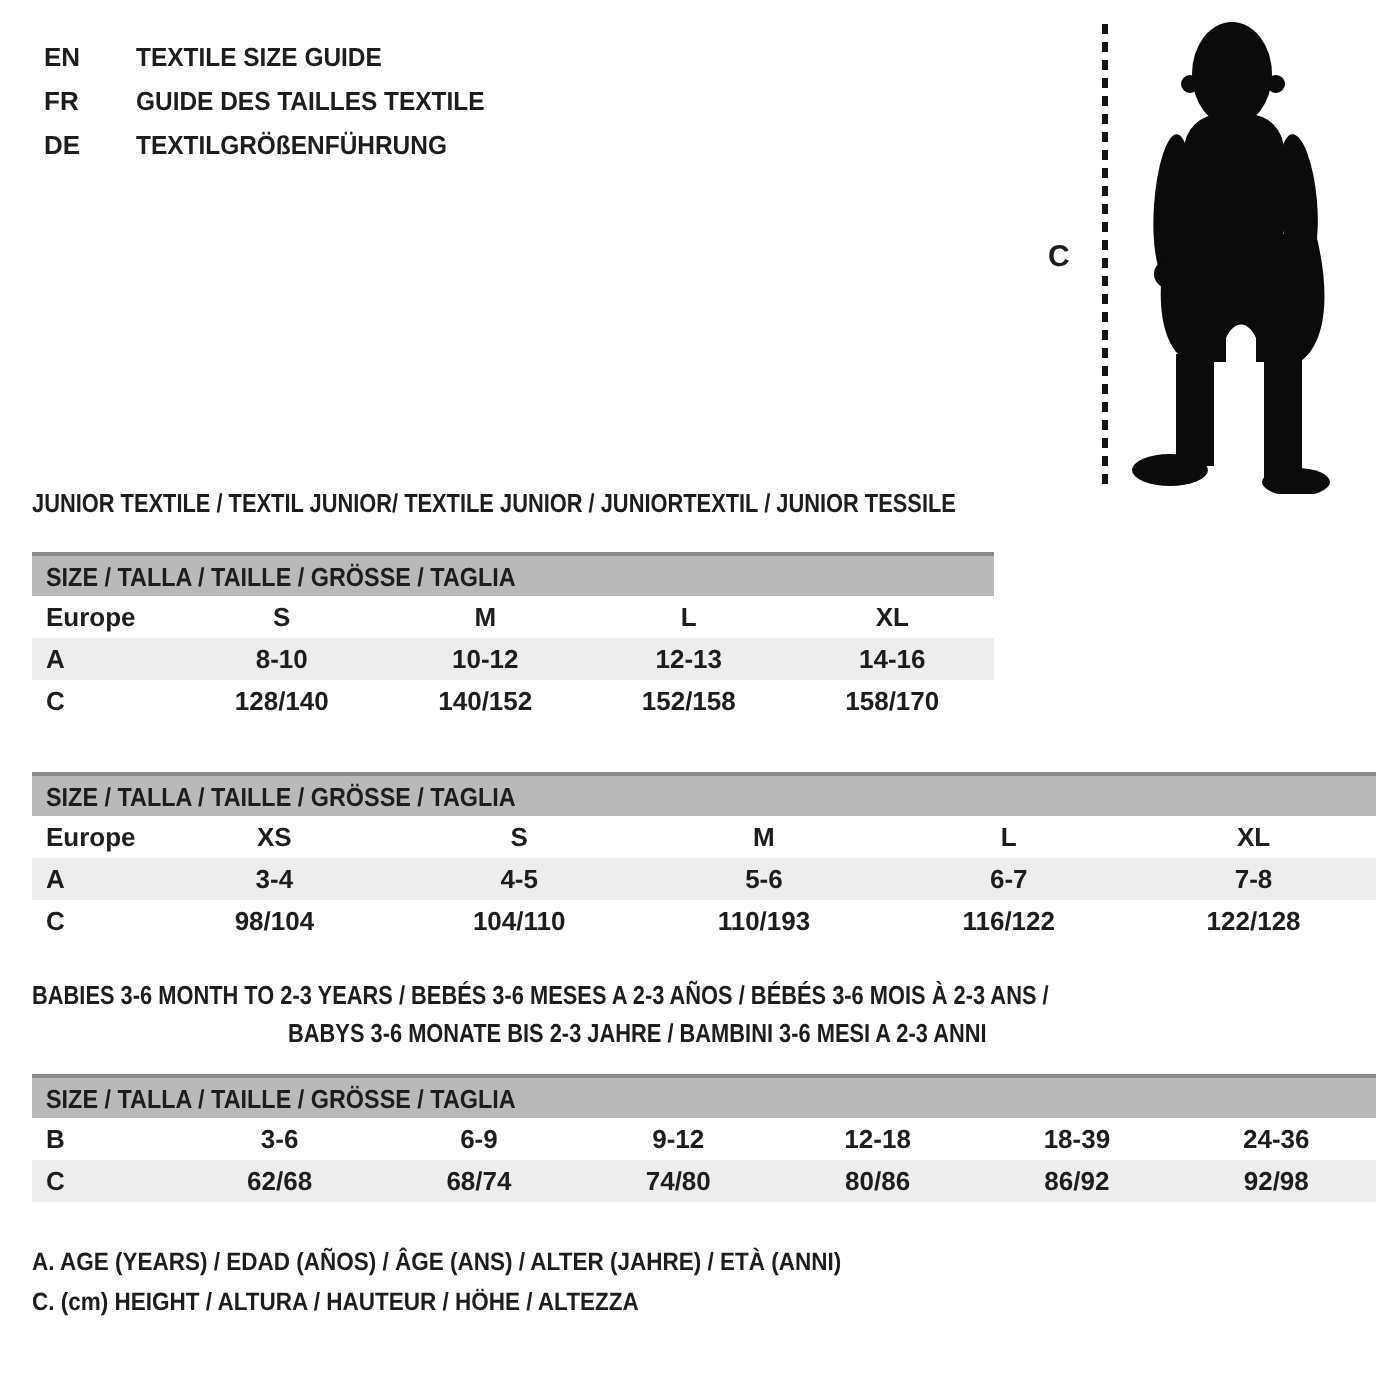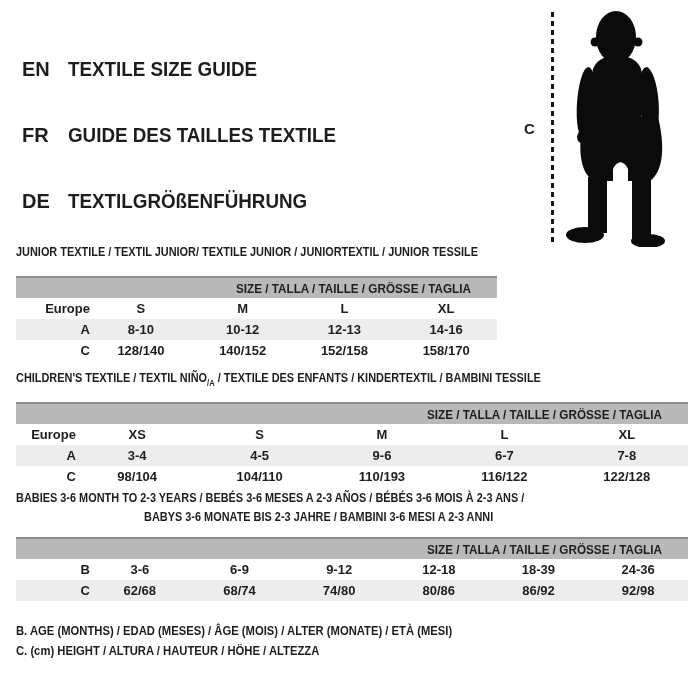--- a/index.html
+++ b/index.html
@@ -8,42 +8,42 @@
     font-family:"Liberation Sans", sans-serif; font-weight:700; color:#1d1d1b;
     overflow:hidden;
   }
   
   .sx84 { display:inline-block; transform:scaleX(0.84); transform-origin:0 50%; white-space:nowrap; }
   .sx90 { display:inline-block; transform:scaleX(0.90); transform-origin:0 50%; white-space:nowrap; }
   .sx94 { display:inline-block; transform:scaleX(0.94); transform-origin:0 50%; white-space:nowrap; }
 
   
   .langs { position:absolute; left:22px; top:14px; }
-  .lang-row { display:flex; align-items:flex-start; height:22px; font-size:20px;margin-top:44px; }
+  .lang-row { display:flex; align-items:flex-end; height:22px; font-size:13px; }
   .lang-code { width:46px; }
 
   
   .figure { position:absolute; left:520px; top:4px; width:176px; height:252px; }
   .c-label { position:absolute; left:4px; top:116px; font-size:15px; }
   .dash-line { position:absolute; left:31px; top:8px; width:3px; height:234px;
     background:repeating-linear-gradient(180deg,#151515 0 5px,transparent 5px 9px); }
   .toddler-svg { position:absolute; left:44px; top:7px; }
 
   
   .section { position:absolute; left:16px; }
   .sec-junior   { top:244px; width:481px; }
   .sec-children { top:370px; width:672px; }
   .sec-babies   { top:490px; width:672px; }
   .sec-title { font-size:13px; height:16px; line-height:16px; }
   .sec-title sub { font-size:9px; }
 
   table.size { width:100%; border-collapse:collapse; table-layout:fixed; margin-top:16px; }
   .sec-babies table.size { margin-top:12px; }
   table.size td { padding:0; font-size:13px; font-weight:700; text-align:center; vertical-align:middle; height:21px; }
-  table.size td:first-child { text-align:right; padding-left:7px; }
+  table.size td:first-child { text-align:left; padding-left:7px; }
   tr.band td { background:#b9b9b9; border-top:2px solid #8c8c8c; height:20px; font-size:13px; text-align:left; }
   tr.shade td { background:#ededed; }
   .sec-junior   col.label-col { width:74px; }
   .sec-children col.label-col { width:60px; }
   .sec-babies   col.label-col { width:74px; }
 
   
   .legend { position:absolute; left:16px; top:624px; }
   .legend-line { height:19.5px; font-size:12.5px; }
 </style>
@@ -124,23 +124,20 @@
         <td>128/140</td>
         <td>140/152</td>
         <td>152/158</td>
         <td>158/170</td>
       </tr>
     </tbody>
       </table>
   </div>
 
   <div class="section sec-children">
-    <div class="sec-title">
-      <span class="sx84"><span>CHILDREN'S TEXTILE / TEXTIL NIÑO</span><sub>/A</sub><span> / TEXTILE DES ENFANTS / KINDERTEXTIL / BAMBINI TESSILE</span></span>
-    </div>
     <table class="size">
       <colgroup>
           <col class="label-col">
           <col>
           <col>
           <col>
           <col>
           <col>
         </colgroup>
       <tbody>
@@ -152,21 +149,21 @@
         <td>XS</td>
         <td>S</td>
         <td>M</td>
         <td>L</td>
         <td>XL</td>
       </tr>
       <tr class="shade">
         <td>A</td>
         <td>3-4</td>
         <td>4-5</td>
-        <td>9-6</td>
+        <td>5-6</td>
         <td>6-7</td>
         <td>7-8</td>
       </tr>
       <tr>
         <td>C</td>
         <td>98/104</td>
         <td>104/110</td>
         <td>110/193</td>
         <td>116/122</td>
         <td>122/128</td>
@@ -212,17 +209,17 @@
         <td>74/80</td>
         <td>80/86</td>
         <td>86/92</td>
         <td>92/98</td>
       </tr>
     </tbody>
       </table>
   </div>
 
   <div class="legend">
-    <div class="legend-line"><span class="sx90">B. AGE (MONTHS) / EDAD (MESES) / ÂGE (MOIS) / ALTER (MONATE) / ETÀ (MESI)</span></div>
+    <div class="legend-line"><span class="sx90">A. AGE (YEARS) / EDAD (AÑOS) / ÂGE (ANS) / ALTER (JAHRE) / ETÀ (ANNI)</span></div>
     <div class="legend-line"><span class="sx90">C. (cm) HEIGHT / ALTURA / HAUTEUR / HÖHE / ALTEZZA</span></div>
   </div>
 
 </div>
 
 </body></html>

